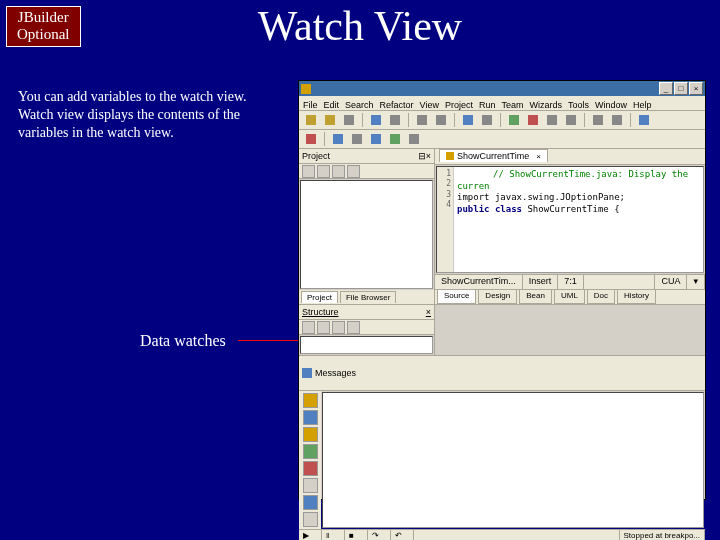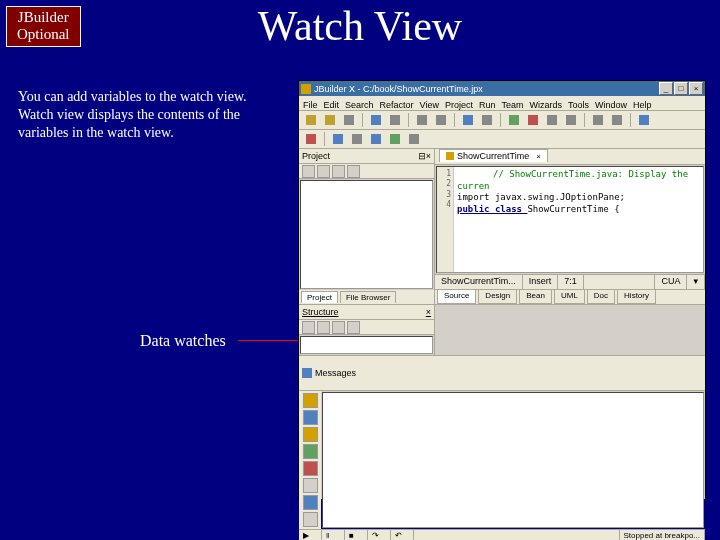--- a/index.html
+++ b/index.html
@@ -165,21 +165,21 @@
   .ptab.inactive{background:#ece9d8;}
 
   .right-pane{flex:1;display:flex;flex-direction:column;}
   .file-tab-row{height:15px;background:#ece9d8;display:flex;align-items:flex-start;border-bottom:1px solid #aca899;}
   .file-tab{padding:1px 6px;border:1px solid #aca899;border-bottom:none;background:#fff;margin-left:4px;font-size:9px;display:flex;align-items:center;gap:3px;}
   .file-tab .x{font-size:8px;margin-left:4px;}
   .file-tab .dot{width:8px;height:8px;background:#d4a000;}
   .editor{flex:1;background:#fff;border:1px inset #999;margin:1px;font-family:monospace;font-size:9px;padding:2px;line-height:1.3;overflow:hidden;position:relative;}
   .editor .gutter{position:absolute;left:0;top:0;bottom:0;width:14px;background:#ece9d8;border-right:1px solid #ccc;padding-top:2px;font-size:8px;color:#666;text-align:right;padding-right:2px;}
   .editor .code{margin-left:18px;}
-  .kw{color:#000080;font-weight:bold;text-decoration:underline;}
+  .kw{color:#000080;font-weight:bold;}
   .cm{color:#008000;margin-left:36px;}
   .status-row{height:14px;background:#ece9d8;display:flex;font-size:9px;border-top:1px solid #aca899;}
   .status-row div{border-right:1px solid #aca899;padding:1px 6px;}
   .view-tabs{height:14px;background:#ece9d8;display:flex;font-size:8px;border-top:1px solid #aca899;}
   .vtab{padding:1px 6px;border:1px solid #aca899;border-top:none;margin-left:2px;background:#ece9d8;}
   .vtab.active{background:#fff;}
 
   .struct-pane{
     height:50px;
     border-top:1px solid #aca899;
@@ -223,21 +223,20 @@
 
 <div class="callout">Data watches</div>
 <div class="callout-line"></div>
 
 <div class="swoosh"></div>
 <div class="page-num">78</div>
 
 <div class="ide">
   <div class="titlebar">
     <div class="icon"></div>
-    <span>JBuilder X - C:/book/ShowCurrentTime.jpx</span>
     <div class="spacer"></div>
     <div class="winbtn">_</div>
     <div class="winbtn">□</div>
     <div class="winbtn">×</div>
   </div>
   <div class="menubar">
     <span>File</span>
     <span>Edit</span>
     <span>Search</span>
     <span>Refactor</span>

